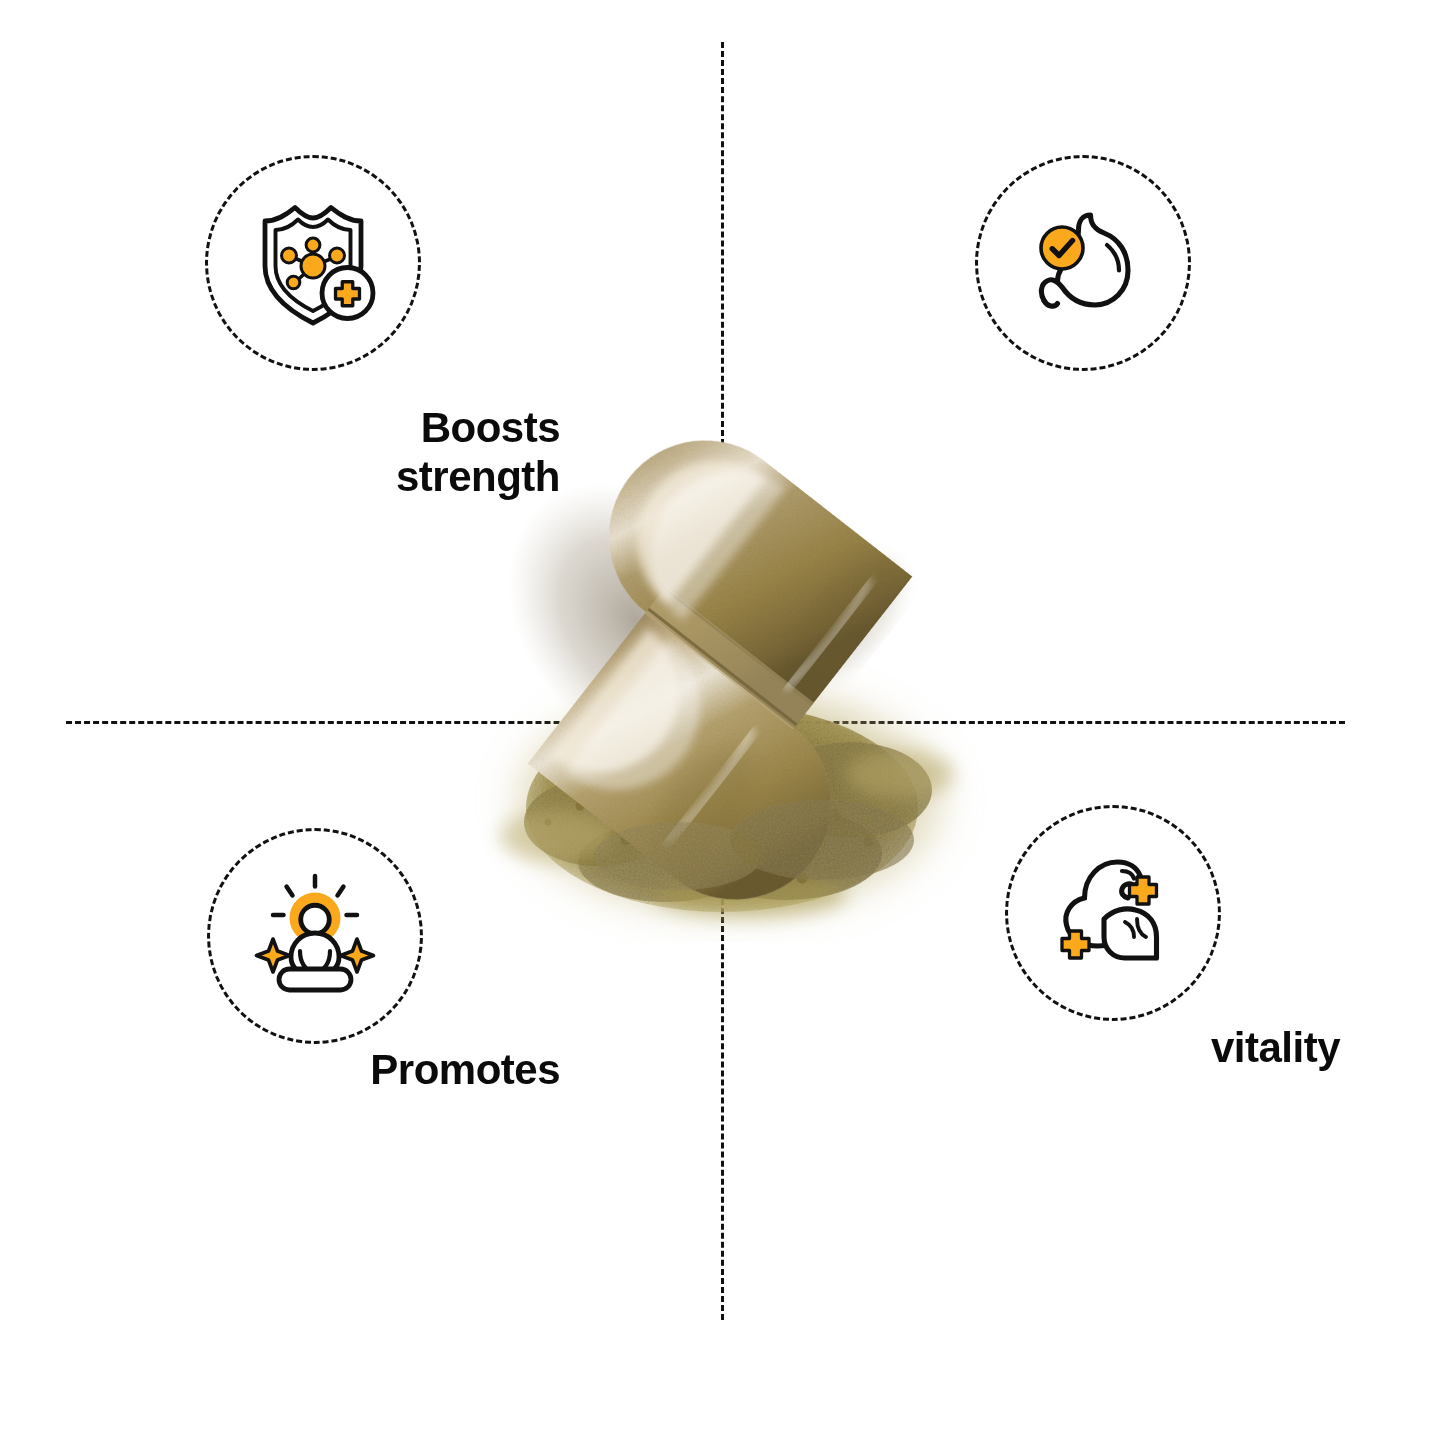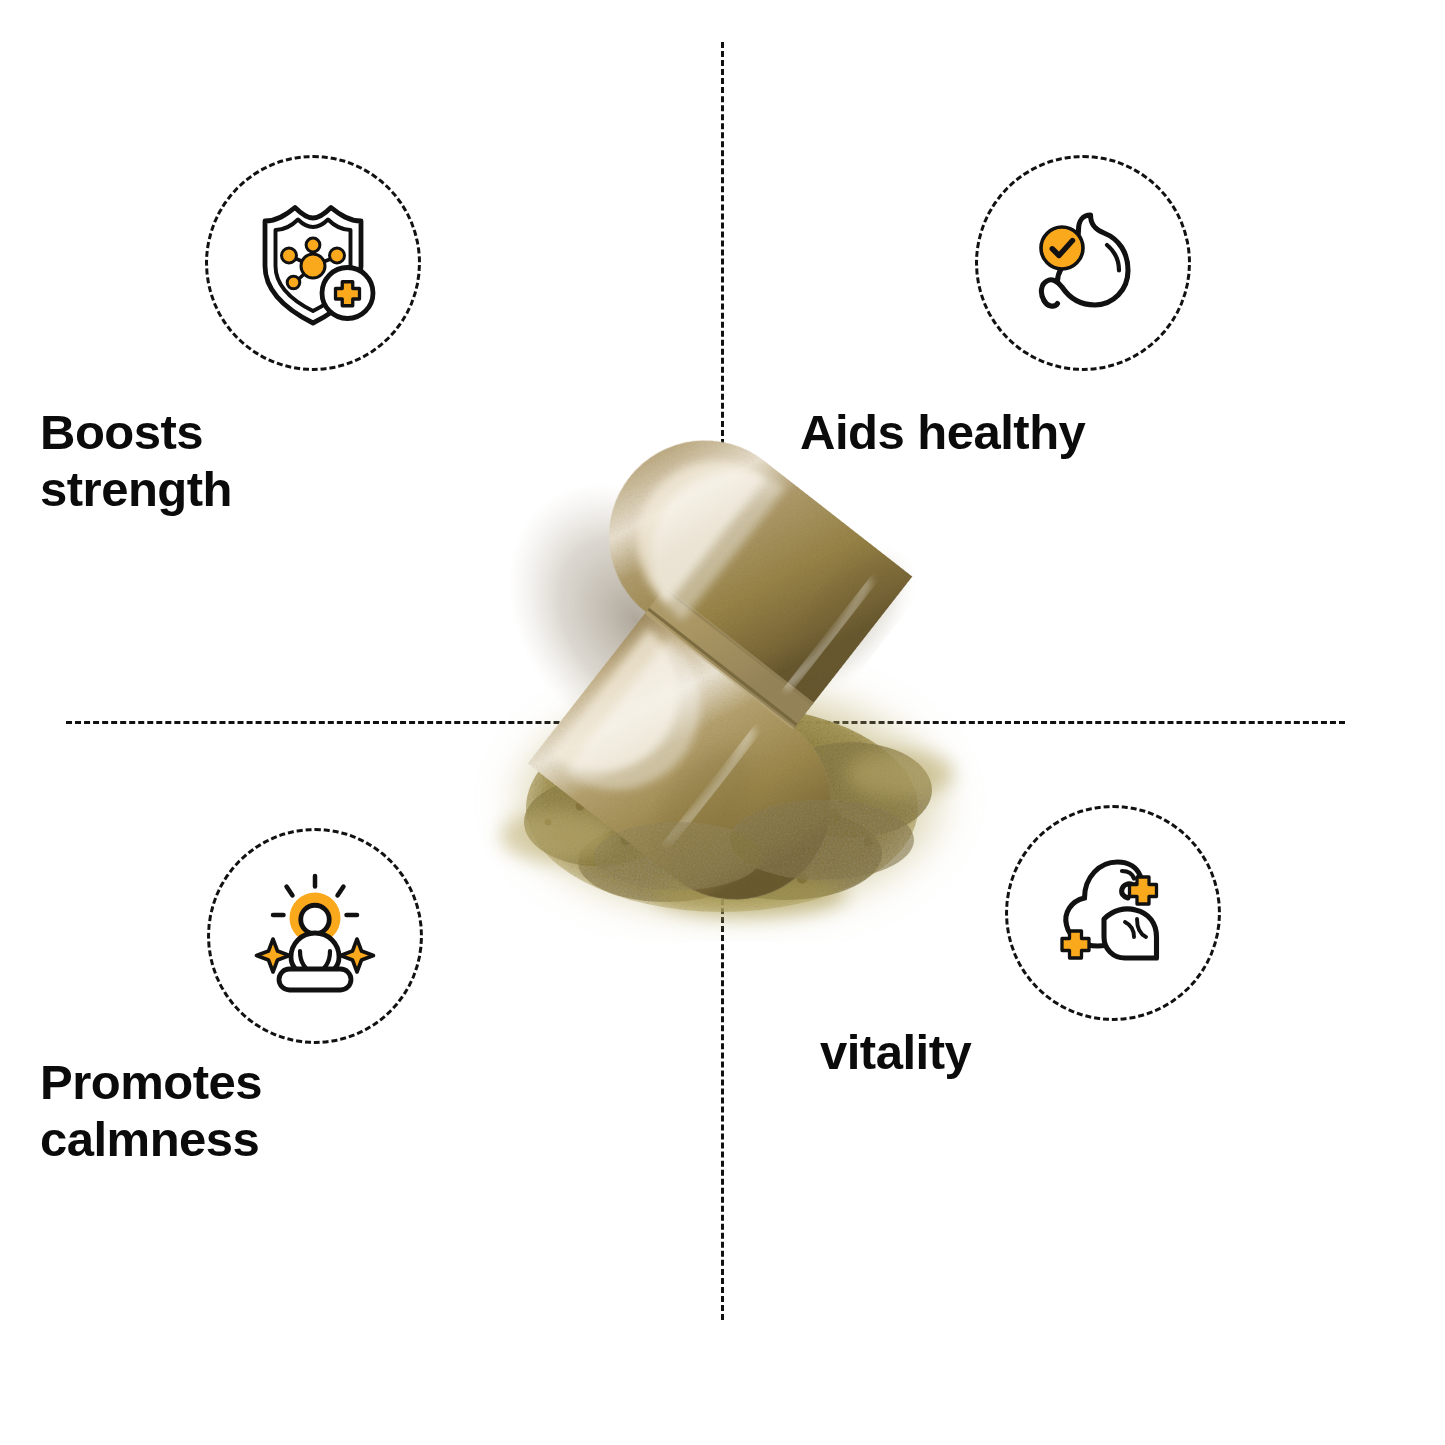--- a/index.html
+++ b/index.html
@@ -28,38 +28,38 @@
     position:absolute;
     width:216px; height:216px;
     border-radius:50%;
     border:3px dashed #111111;
     display:flex; align-items:center; justify-content:center;
   }
   .icon-ring svg{ width:150px; height:150px; display:block; }
 
   .benefit-label{
     position:absolute;
-    text-align:left;
-    font-size:49px;
+    text-align:right;
+    font-size:42px;
     line-height:1.16;
     font-weight:700;
     letter-spacing:-0.5px;
     color:#0b0b0b;
     width:520px;
   }
 
   
   .ring-tl{ left:205px;  top:155px; }
   .lbl-tl { left:40px;   top:404px; }
 
   .ring-tr{ left:975px;  top:155px; }
   .lbl-tr { left:800px;  top:404px; }
 
   .ring-bl{ left:207px;  top:828px; }
-  .lbl-bl { left:40px;   top:1046px;margin-top:8px; }
+  .lbl-bl { left:40px;   top:1046px; }
 
   .ring-br{ left:1005px; top:805px; }
   .lbl-br { left:820px;  top:1024px; }
 
   
   .product{
     position:absolute;
     left:430px; top:370px;
     width:580px; height:650px;
     pointer-events:none;
@@ -112,21 +112,20 @@
 
     <path d="M66 38 C72 43 74 49 74 55" fill="none" stroke="#111" stroke-width="2.8" stroke-linecap="round"></path>
 
     <path d="M24 75 C26 79 31 80 33 77" fill="none" stroke="#111" stroke-width="3.4" stroke-linecap="round"></path>
 
     <circle cx="36" cy="40" r="14" fill="#FBA91C" stroke="#111" stroke-width="2.4"></circle>
     <path d="M29.5 40.5 l4.5 4.5 l9 -10" fill="none" stroke="#111" stroke-width="3.6" stroke-linecap="round" stroke-linejoin="round"></path>
   </svg>
 </div>
 <div class="benefit-label lbl-tr">
-  <div>Aids healthy</div>
 </div>
 
 <div class="icon-ring ring-bl">
   <svg viewBox="0 0 100 100">
 
     <g stroke="#111" stroke-width="3" stroke-linecap="round">
       <line x1="50" y1="10" x2="50" y2="17"></line>
       <line x1="31" y1="17" x2="35" y2="23"></line>
       <line x1="69" y1="17" x2="65" y2="23"></line>
       <line x1="22" y1="36" x2="29" y2="36"></line>
@@ -143,21 +142,20 @@
     <path d="M60 60 C60 68 56 73 50 75" fill="none" stroke="#111" stroke-width="2.8" stroke-linecap="round"></path>
 
     <rect x="26" y="72" width="48" height="14" rx="7" fill="#fff" stroke="#111" stroke-width="3.2"></rect>
 
     <path d="M22 52 l3 8 l8 3 l-8 3 l-3 8 l-3 -8 l-8 -3 l8 -3 z" fill="#FBA91C" stroke="#111" stroke-width="2.4" stroke-linejoin="round"></path>
     <path d="M78 52 l3 8 l8 3 l-8 3 l-3 8 l-3 -8 l-8 -3 l8 -3 z" fill="#FBA91C" stroke="#111" stroke-width="2.4" stroke-linejoin="round"></path>
   </svg>
 </div>
 <div class="benefit-label lbl-bl">
   <div>Promotes</div>
-  <div>calmness</div>
 </div>
 
 <div class="icon-ring ring-br">
   <svg viewBox="0 0 100 100">
 
     <path d="M31 40 C31 26 41 16 53 16 C61 16 66 20 68 25 C70 29 67 32 63 31
              C60 30 57 31 56 34 C55 37 57 39 60 40" fill="#fff" stroke="#111" stroke-width="3.4" stroke-linecap="round" stroke-linejoin="round"></path>
 
     <path d="M56 22 C60 22 63 24 64 27" fill="none" stroke="#111" stroke-width="2.8" stroke-linecap="round"></path>
 

